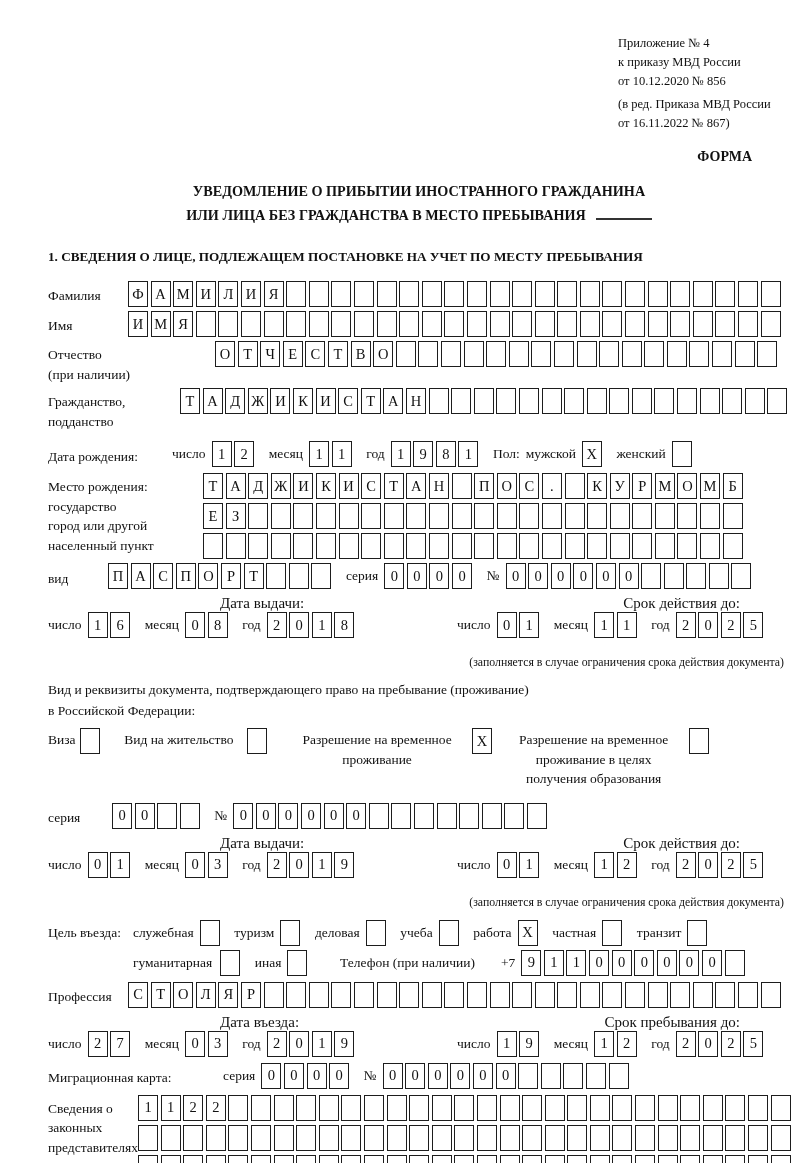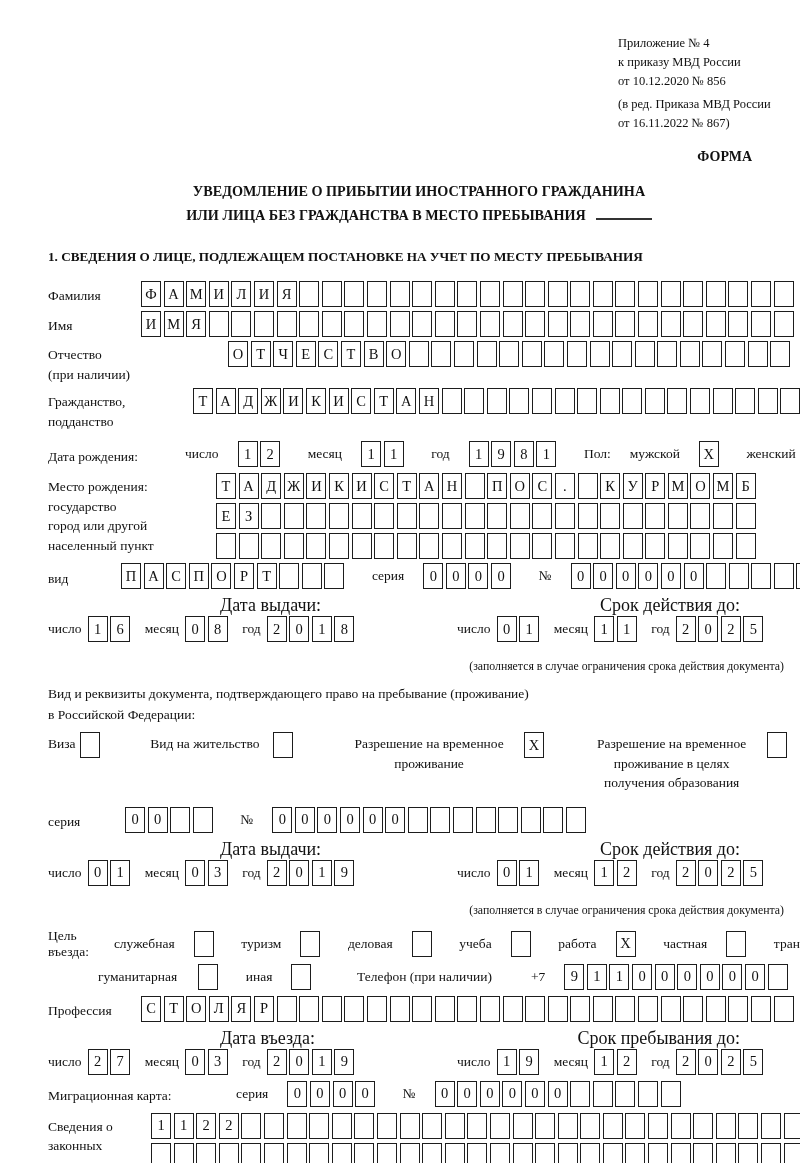--- a/index.html
+++ b/index.html
@@ -14,51 +14,51 @@
   
   .appendix { margin-left:570px; font-size:12.5px; line-height:1.5; }
   .appendix .gap { height:5px; }
   .forma { text-align:right; margin:16px 38px 0 0; font-weight:bold; font-size:14px; }
 
   .title { text-align:center; font-weight:bold; font-size:14.2px; line-height:1.7; margin-top:14px; }
   .blank { display:inline-block; width:56px; border-bottom:2px solid #333; height:0.9em; margin-left:10px; }
 
   .sect { font-weight:bold; font-size:13.2px; margin:22px 0 16px 0; }
 
-  .row { display:flex; align-items:flex-start; margin-bottom:4px;gap:13px; }
+  .row { display:flex; align-items:flex-start; margin-bottom:4px; }
   .row.ai-center { align-items:center; }
   .lbl { font-size:13.5px; line-height:1.45; flex:0 0 auto; padding-top:4px; }
   .w60{width:60px;} .w80{width:80px;} .w112{width:112px;} .w132{width:132px;}
   .w155{width:155px;} .w167{width:167px;} .w90{width:90px;} .w170{width:170px;}
 
   .cells { display:flex; flex:0 0 auto; }
   .cell {
     width:20px; height:26px; border:1.8px solid #1d1d1d; margin-right:2.6px;
     display:flex; align-items:center; justify-content:center;
     font-size:14.5px; background:#fff; flex:0 0 auto;
   }
   .col { display:flex; flex-direction:column; gap:4px; }
 
   .dlbl { margin:0 6px 0 12px; flex:0 0 auto; }
   .dlbl.first { margin-left:0; }
 
-  .dhead { display:flex; font-size:18px; margin-top:6px; }
+  .dhead { display:flex; font-size:15px; margin-top:6px; }
   .dh1 { margin-left:172px; }
   .dh2 { margin-left:auto; margin-right:50px; }
   .dgroup { display:flex; align-items:center; }
   .rgroup { margin-left:auto; margin-right:24px; }
   .note { font-size:11.8px; margin-top:17px; }
   .note.right { text-align:right; margin-right:6px; }
   .center-bold { text-align:center; font-weight:bold; font-size:13.2px; margin:4px 0 5px 0; }
 
   .plain { font-size:13.5px; line-height:1.55; }
   .opt { display:flex; align-items:flex-start; }
   .optlbl { text-align:center; line-height:1.45; padding-top:2px; }
   .mt6{margin-top:6px;} .mt10{margin-top:10px;} .mt14{margin-top:14px;}
-  .ml12{margin-left:12px;} .ml20{margin-left:20px;} .ml30{margin-left:30px;} .ml85{margin-left:50px;text-align:right;} .gap14{width:14px;flex:0 0 auto;} .gap22{width:22px;flex:0 0 auto;}
+  .ml12{margin-left:12px;} .ml20{margin-left:20px;} .ml30{margin-left:30px;} .ml85{margin-left:85px;text-align:right;} .gap14{width:14px;flex:0 0 auto;} .gap22{width:22px;flex:0 0 auto;}
 </style>
 </head>
 <body>
 
 <div class="page">
 
   <div class="appendix">
     <div>Приложение № 4</div>
     <div>к приказу МВД России</div>
     <div>от 10.12.2020 № 856</div>

